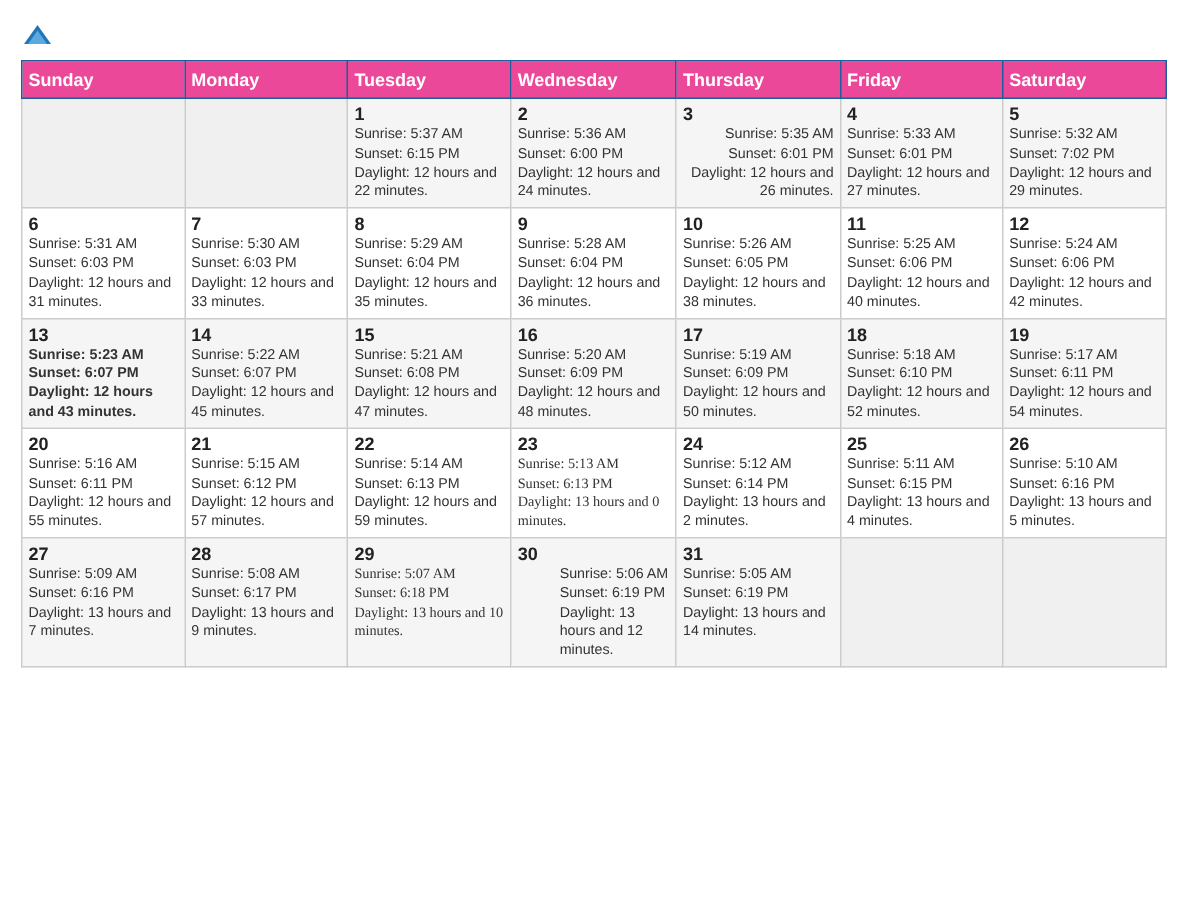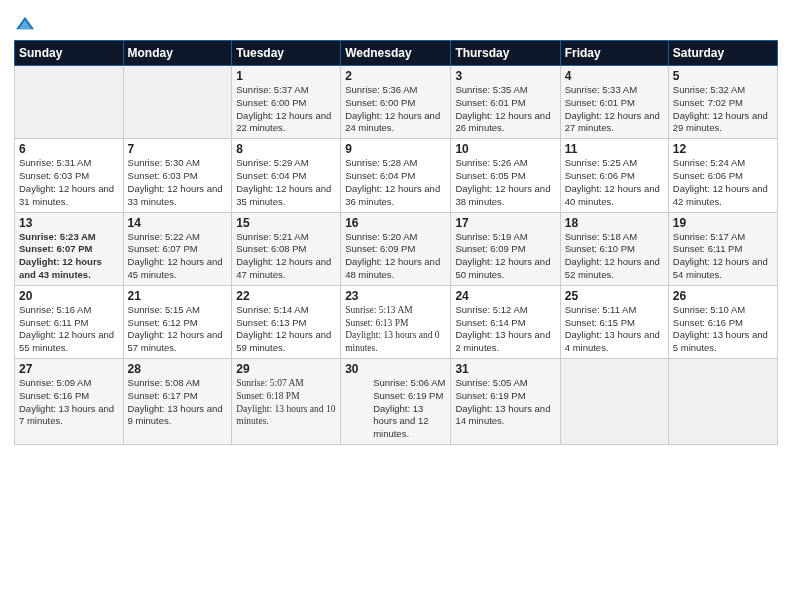--- a/index.html
+++ b/index.html
@@ -58,21 +58,21 @@
       font-size: 14px;
       color: #444;
       margin-top: 2px;
     }
     .calendar {
       width: 100%;
       border-collapse: collapse;
       border: 1px solid #ccc;
     }
     .calendar th {
-      background: #0f172a;
+      background: #ec4899;
       color: #fff;
       font-size: 12px;
       font-weight: bold;
       padding: 5px 4px;
       text-align: left;
       border: 1px solid #1a5f9a;
     }
     .calendar td {
       vertical-align: top;
       border: 1px solid #ccc;
@@ -139,32 +139,32 @@
         <th>Saturday</th>
       </tr>
     </thead>
     <tbody id="calendar-body">
     <tr>
           <td class="empty"></td>
           <td class="empty"></td>
           <td>
             <div class="day-number">1</div>
             <div class="day-info" style="white-space: pre-line;">Sunrise: 5:37 AM
-Sunset: 6:00 PM
+Sunset: 6:15 PM
 Daylight: 12 hours and 22 minutes.</div>
           </td>
           <td>
             <div class="day-number">2</div>
             <div class="day-info" style="white-space: pre-line;">Sunrise: 5:36 AM
 Sunset: 6:00 PM
 Daylight: 12 hours and 24 minutes.</div>
           </td>
           <td>
             <div class="day-number">3</div>
-            <div class="day-info" style="white-space: pre-line;">Sunrise: 5:35 AM
+            <div class="day-info" style="white-space: pre-line; text-align: right;">Sunrise: 5:35 AM
 Sunset: 6:01 PM
 Daylight: 12 hours and 26 minutes.</div>
           </td>
           <td>
             <div class="day-number">4</div>
             <div class="day-info" style="white-space: pre-line;">Sunrise: 5:33 AM
 Sunset: 6:01 PM
 Daylight: 12 hours and 27 minutes.</div>
           </td>
           <td>

